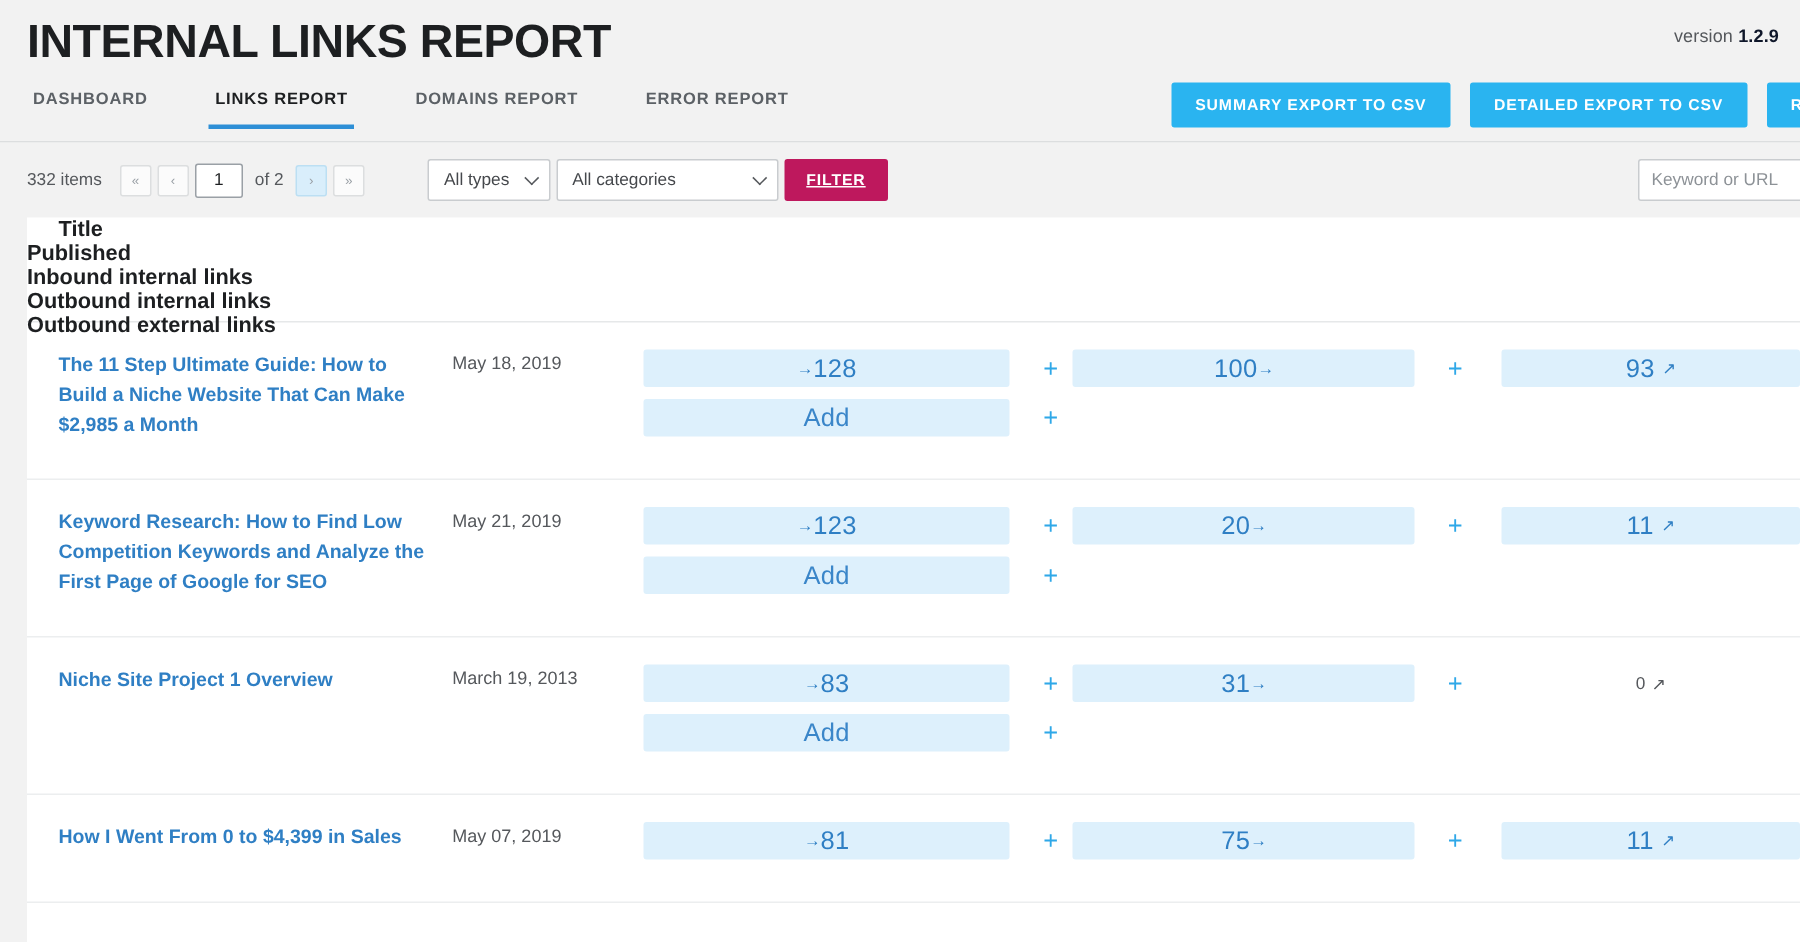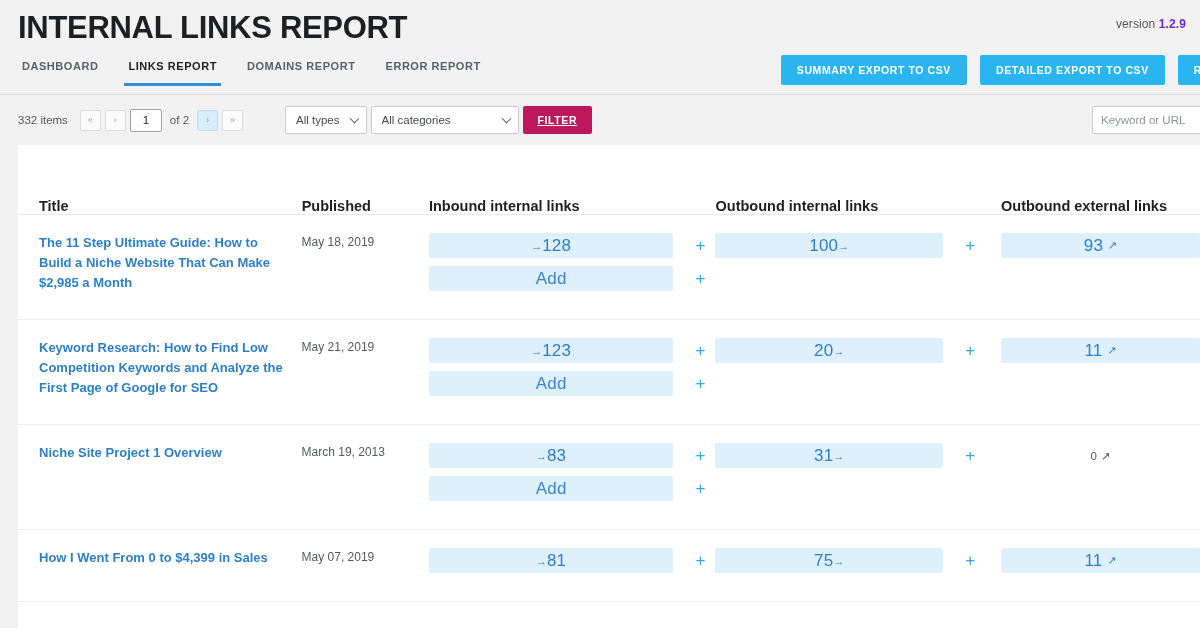--- a/index.html
+++ b/index.html
@@ -27,27 +27,27 @@
     color: #1d1f21;
     font-family: "Liberation Sans", sans-serif;
   }
   .version {
     position: absolute;
     right: 14px; top: 17px;
     font-size: 12px;
     color: #55585c;
     letter-spacing: 0.1px;
   }
-  .version b { color: #6d28d9; font-weight: 700; }
+  .version b { color: #0f172a; font-weight: 700; }
 
   .tabs {
     position: absolute;
     left: 18px; top: 60px;
     display: flex;
-    gap: 22px;
+    gap: 37px;
     align-items: flex-end;
   }
   .tab {
     font-size: 11px;
     font-weight: 700;
     letter-spacing: 0.55px;
     color: #5c6166;
     padding: 0 4px 11px 4px;
     border-bottom: 3px solid transparent;
     cursor: pointer;
@@ -171,22 +171,23 @@
   
   .table-wrap {
     position: absolute;
     left: 18px; right: 0; top: 145px; bottom: 0;
     background: #ffffff;
     overflow: hidden;
   }
   .thead {
     display: flex;
     height: 70px;
-    align-items: flex-end;
+    align-items: flex-start;
     border-bottom: 1px solid #e6e8e9;
+    flex-direction: column;
   }
   .th {
     font-size: 14.5px;
     font-weight: 700;
     color: #1d1f21;
     white-space: nowrap;
   }
   .c-title  { width: 285px; padding-left: 21px; }
   .c-pub    { width: 128px; }
   .c-in     { width: 288px; }

